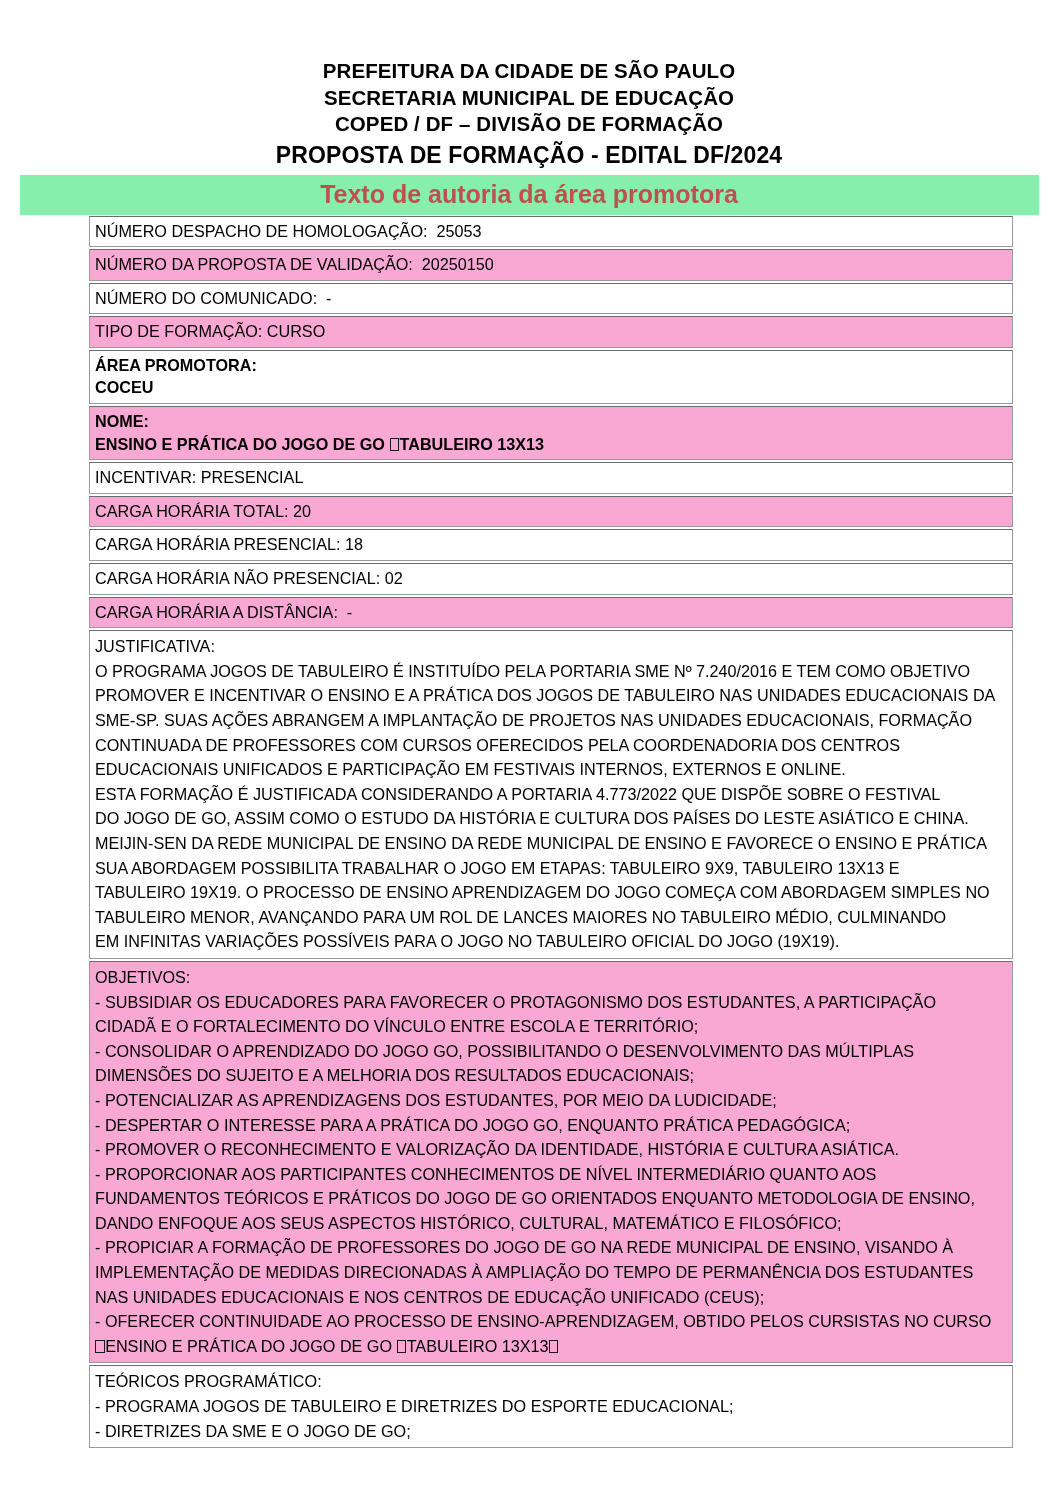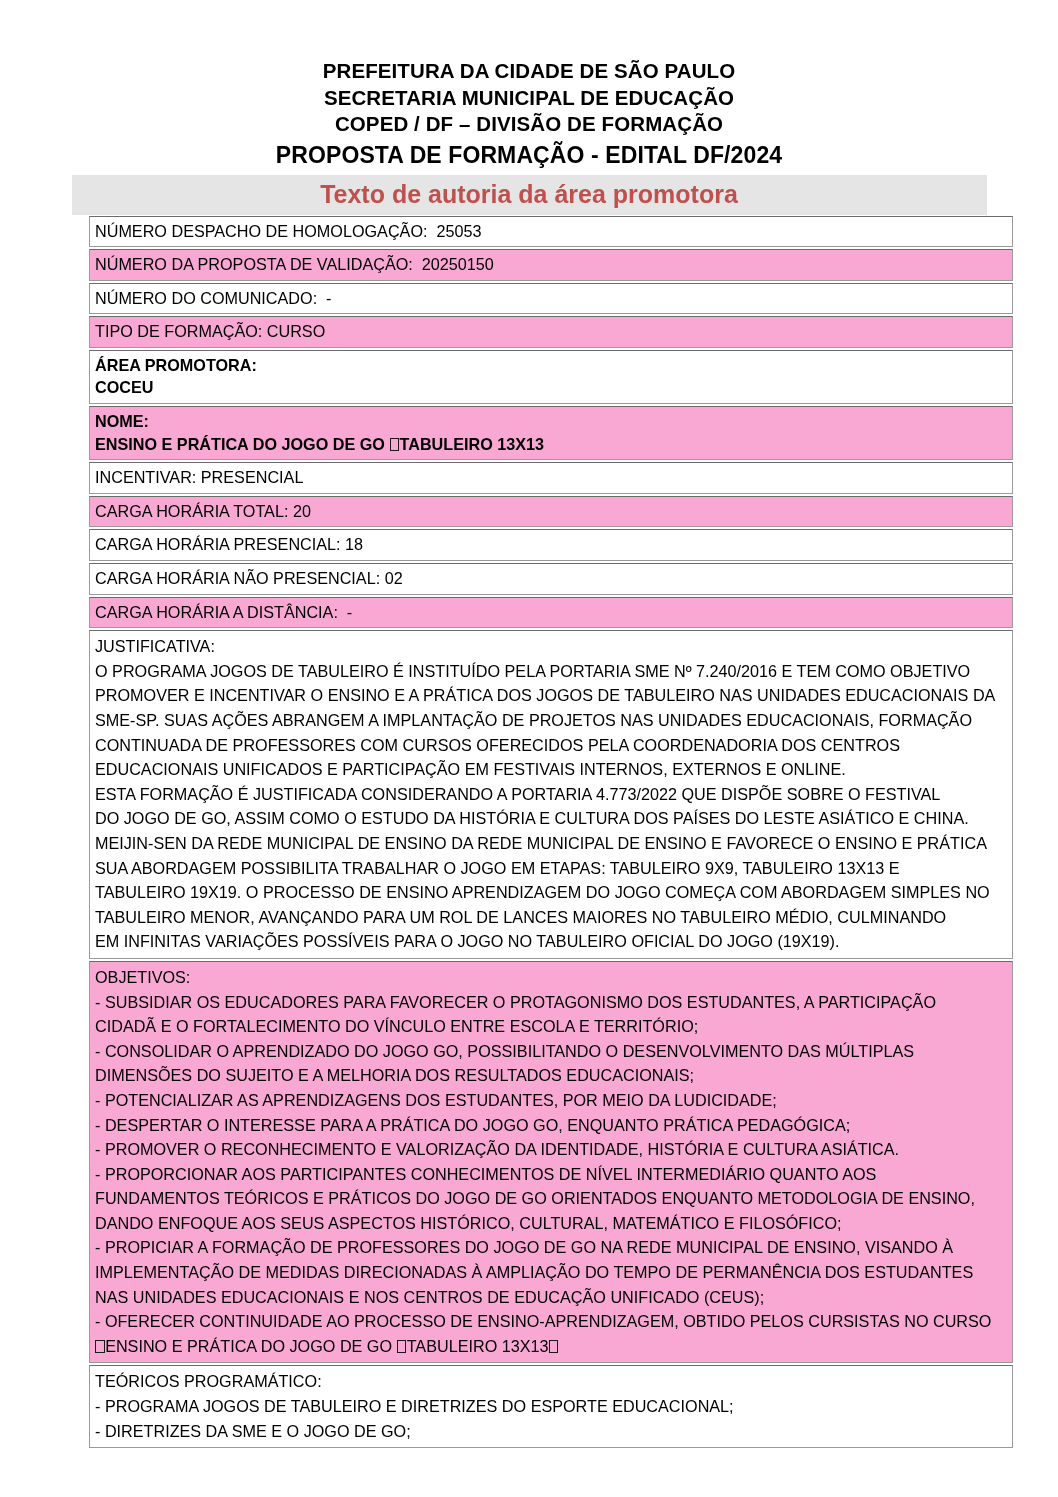--- a/index.html
+++ b/index.html
@@ -38,22 +38,22 @@
   }
   .doc-header .hline.big {
     font-size: 23px;
     line-height: 31px;
     padding-top: 2px;
   }
 
   
   .banner {
     margin: 4px auto 0 auto;
-    width: 915px;
-    background: #e5e5e5;
+    width: 1019px;
+    background: #86efac;
     text-align: center;
     padding: 4px 0 6px 0;
   }
   .banner-title {
     color: #c0504d;
     font-weight: bold;
     font-size: 25px;
     line-height: 30px;
   }
 

